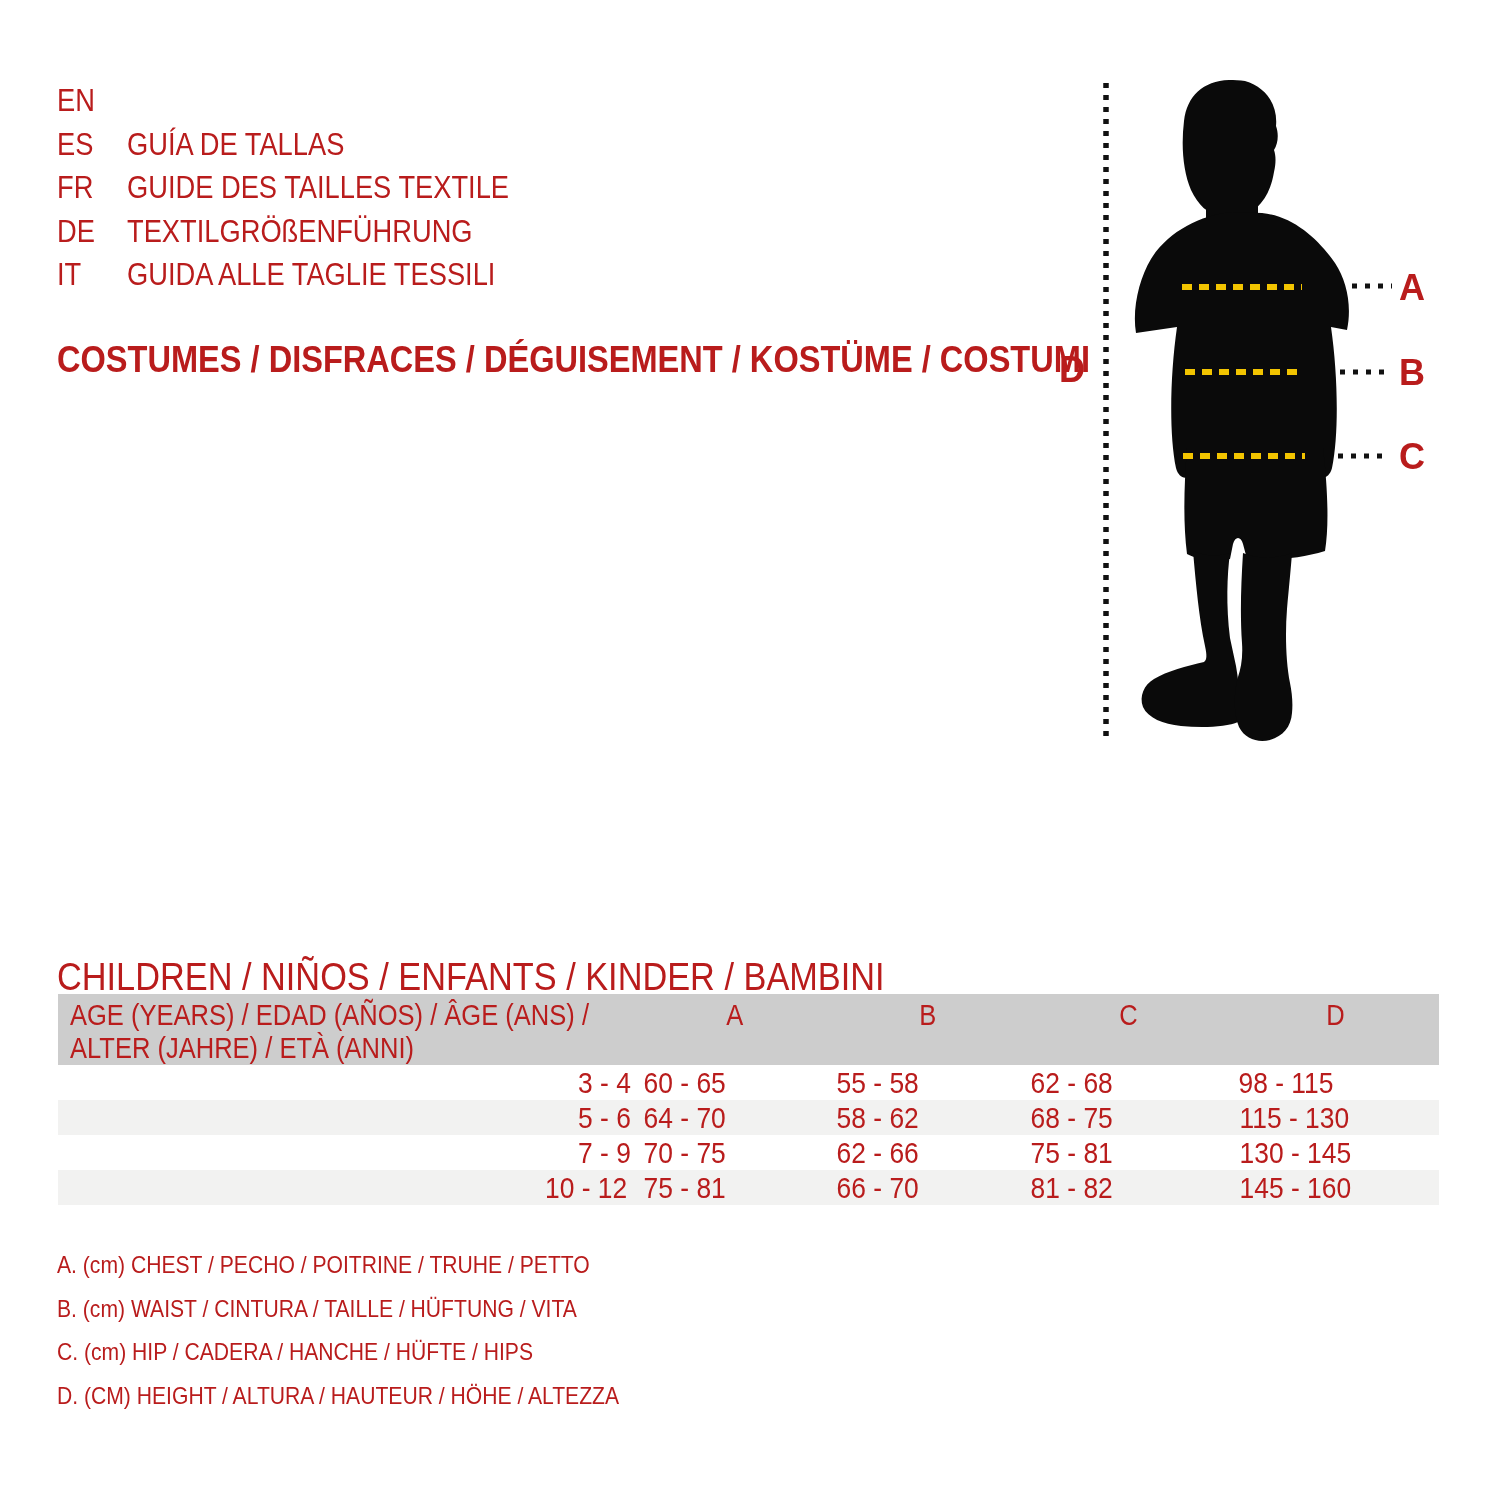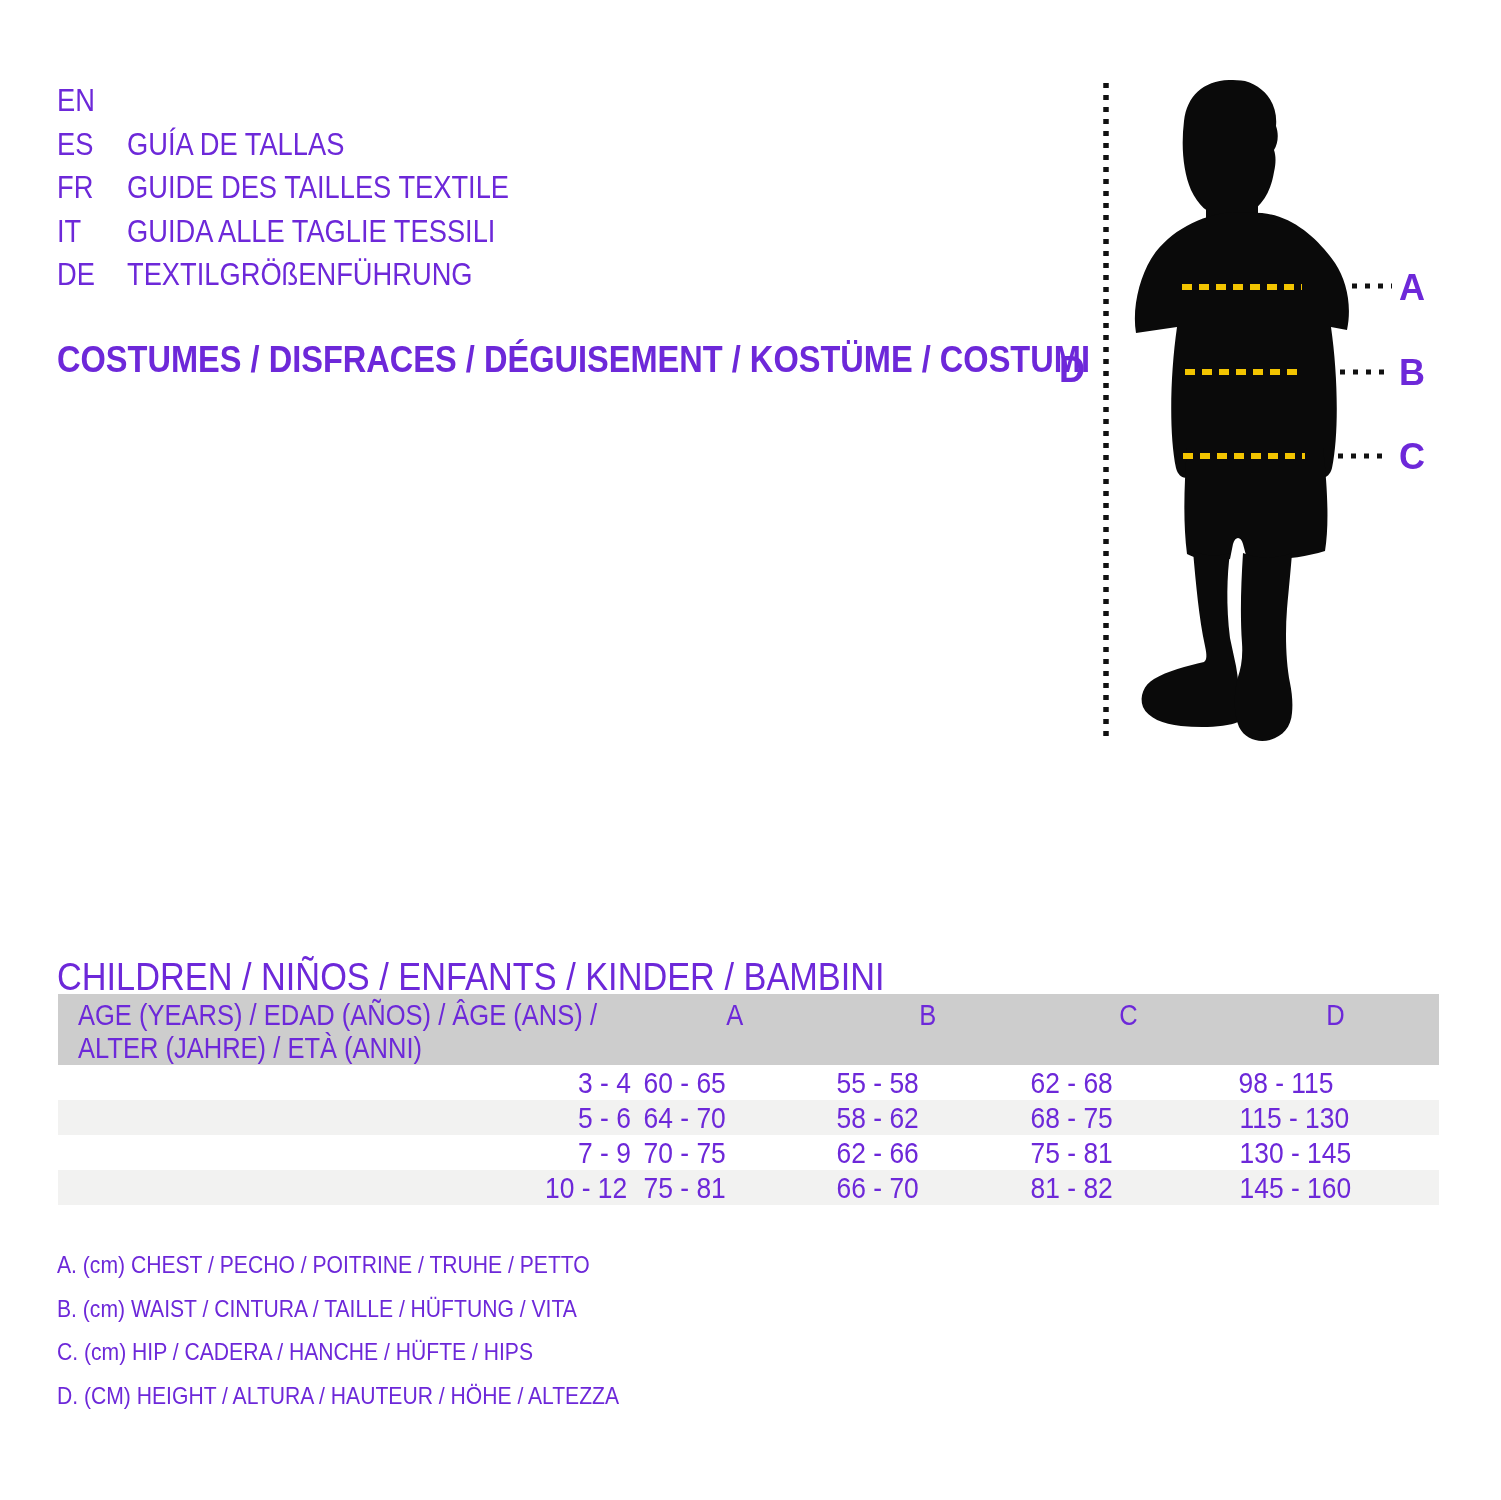--- a/index.html
+++ b/index.html
@@ -1,18 +1,18 @@
 <!DOCTYPE html>
 <html><head>
 <meta charset="utf-8">
 <style>
   html,body{margin:0;padding:0;background:#ffffff;}
   .canvas{
     position:relative;width:1501px;height:1500px;background:#ffffff;overflow:hidden;
-    font-family:"Liberation Sans",sans-serif;color:#6d28d9;
+    font-family:"Liberation Sans",sans-serif;color:#b91c1c;
   }
   
   .cnd{display:inline-block;transform:scaleX(0.88);transform-origin:0 50%;white-space:nowrap;}
   .cnd-c{display:inline-block;transform:scaleX(0.88);transform-origin:50% 50%;white-space:nowrap;}
 
   
   .lang-block{position:absolute;left:57px;top:79px;}
   .lang-row{height:43.5px;line-height:43.5px;font-size:31px;}
   .lang-code{position:absolute;left:0;}
   .lang-text{position:absolute;left:70px;}
@@ -29,21 +29,21 @@
   .label-b{left:1399px;top:355px;}
   .label-c{left:1399px;top:439px;}
   .label-d{left:1059px;top:352px;}
 
   
   .children-title{position:absolute;left:57px;top:960px;font-size:39px;line-height:34px;}
 
   .size-table{position:absolute;left:58px;top:994px;width:1381px;border-collapse:collapse;table-layout:fixed;}
   .size-table th,.size-table td{padding:0;margin:0;font-weight:400;}
   .size-table thead th{background:#cdcdcd;height:70px;vertical-align:top;text-align:center;font-size:29px;}
-  .size-table thead th.age-h{text-align:left;padding-left:20px;}
+  .size-table thead th.age-h{text-align:left;padding-left:12px;}
   .size-table thead .hline{line-height:33px;}
   .size-table thead .pad-top{padding-top:5px;display:block;}
   .size-table td{height:35px;font-size:30px;line-height:35px;}
   .size-table td.age{text-align:right;padding-left:16px;}
   .size-table tr.alt td{background:#f2f2f1;}
 
   
   .legend-block{position:absolute;left:57px;top:1243px;}
   .legend-line{height:43.5px;line-height:43.5px;font-size:24px;}
 </style>
@@ -58,26 +58,26 @@
     </div>
     <div class="lang-row">
       <span class="lang-code"><span class="cnd">ES</span></span>
       <span class="lang-text"><span class="cnd">GUÍA DE TALLAS</span></span>
     </div>
     <div class="lang-row">
       <span class="lang-code"><span class="cnd">FR</span></span>
       <span class="lang-text"><span class="cnd">GUIDE DES TAILLES TEXTILE</span></span>
     </div>
     <div class="lang-row">
+      <span class="lang-code"><span class="cnd">DE</span></span>
+      <span class="lang-text"><span class="cnd">TEXTILGRÖßENFÜHRUNG</span></span>
+    </div>
+    <div class="lang-row">
       <span class="lang-code"><span class="cnd">IT</span></span>
       <span class="lang-text"><span class="cnd">GUIDA ALLE TAGLIE TESSILI</span></span>
-    </div>
-    <div class="lang-row">
-      <span class="lang-code"><span class="cnd">DE</span></span>
-      <span class="lang-text"><span class="cnd">TEXTILGRÖßENFÜHRUNG</span></span>
     </div>
   </div>
 
   <div class="costumes">
     <span class="cnd">COSTUMES / DISFRACES / DÉGUISEMENT / KOSTÜME / COSTUMI</span>
   </div>
 
   <div class="figure-wrap">
     <svg width="480" height="710" viewBox="1020 50 480 710">
 

